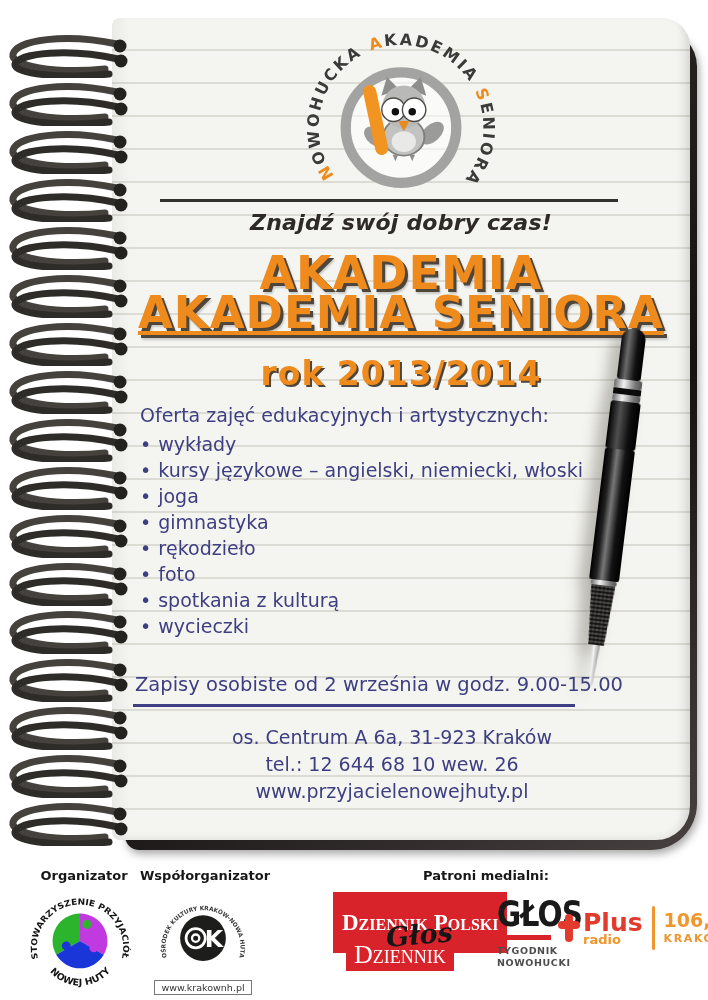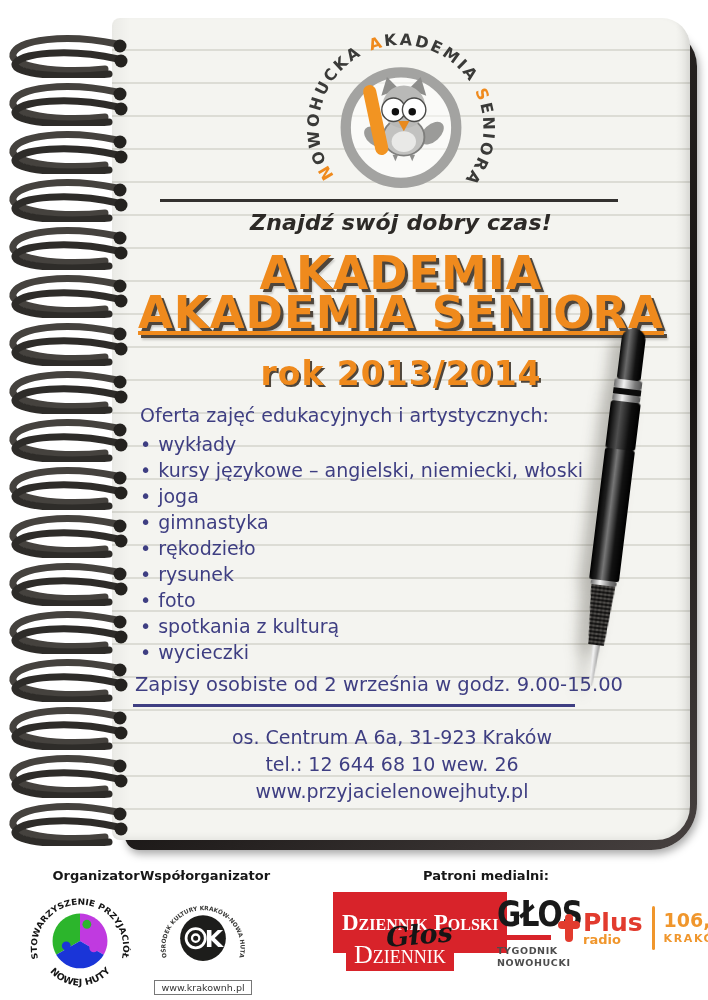--- a/index.html
+++ b/index.html
@@ -77,21 +77,21 @@
   .pen-grip{width:24px;height:60px;
     background-color:#403e3b;
     background-image:repeating-linear-gradient(0deg, rgba(0,0,0,.55) 0 2px, rgba(255,255,255,.08) 2px 4px),
                      repeating-linear-gradient(90deg, rgba(0,0,0,.35) 0 2px, rgba(255,255,255,0) 2px 4px);
     clip-path:polygon(0 0,100% 0,82% 100%,18% 100%);}
   .pen-tip{width:18px;height:41px;
     background:linear-gradient(90deg,#8a8a8a,#f5f5f5 40%,#9a9a9a 70%,#6f6f6f);
     clip-path:polygon(28% 0,72% 0,56% 100%,44% 100%);}
   
   .f-label{position:absolute;font-weight:bold;font-size:13px;color:#171717;text-align:center;}
-  .lbl-org{left:40px;top:868px;width:112px;}
+  .lbl-org{left:28px;top:868px;width:112px;}
   .lbl-coorg{left:140px;top:868px;width:126px;}
   .lbl-patrons{left:330px;top:868px;width:312px;}
   .org-logo{position:absolute;left:26px;top:884px;width:108px;height:112px;}
   .ok-block{position:absolute;left:148px;top:886px;width:110px;text-align:center;}
   .ok-block svg{width:104px;height:86px;}
   .ok-url{display:inline-block;border:1px solid #777;font-size:9.5px;color:#333;padding:1px 6px;background:#fff;margin-top:1px;}
   .dp{position:absolute;left:333px;top:892px;background:#d8232a;color:#fff;
     font-family:"Liberation Serif",serif;font-variant:small-caps;font-weight:bold;
     font-size:23px;line-height:1.1;padding:18px 9px;}
   .gs{position:absolute;left:346px;top:918px;width:130px;}
@@ -159,21 +159,20 @@
     <div class="rok">rok 2013/2014</div>
 
     <div class="offer">
       <div class="offer-heading">Oferta zajęć edukacyjnych i artystycznych:</div>
       <ul>
         <li><span class="blt">•</span><span>wykłady</span></li>
         <li><span class="blt">•</span><span>kursy językowe – angielski, niemiecki, włoski</span></li>
         <li><span class="blt">•</span><span>joga</span></li>
         <li><span class="blt">•</span><span>gimnastyka</span></li>
         <li><span class="blt">•</span><span>rękodzieło</span></li>
-        <li><span class="blt">•</span><span>rysunek</span></li>
         <li><span class="blt">•</span><span>foto</span></li>
         <li><span class="blt">•</span><span>spotkania z kulturą</span></li>
         <li><span class="blt">•</span><span>wycieczki</span></li>
       </ul>
     </div>
 
     <div class="signup">Zapisy osobiste od 2 września w godz. 9.00-15.00</div>
     <div class="signup-line"></div>
 
     <div class="contact">

